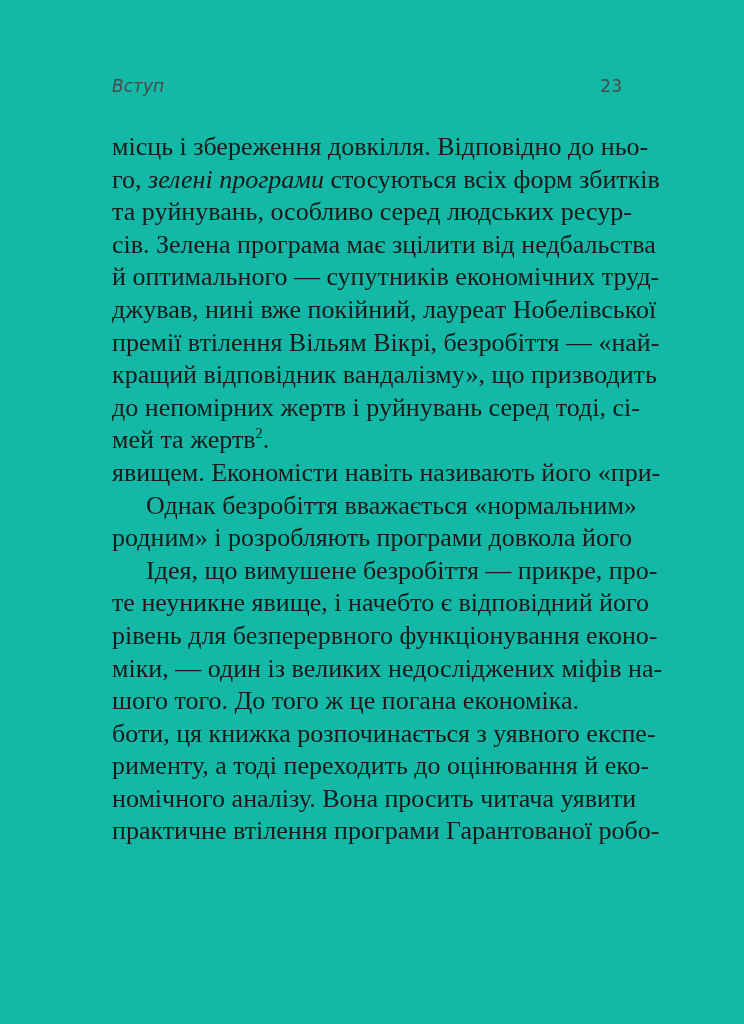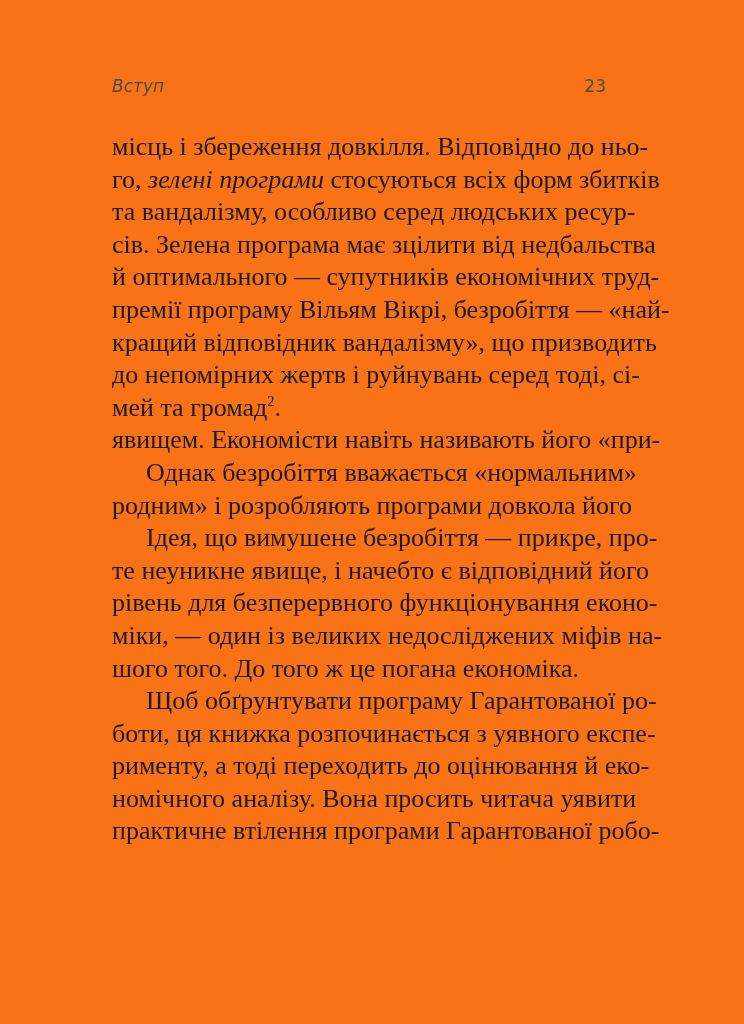--- a/index.html
+++ b/index.html
@@ -11,41 +11,41 @@
       width: 744px;
       height: 1024px;
       position: relative;
       overflow: hidden;
       color: #1a1a1a;
     }
     .page {
       position: absolute;
       left: 0; top: 0;
       width: 744px; height: 1024px;
-      background: #f97316;
+      background: #14b8a6;
     }
     .running-head {
       position: absolute;
       left: 112px;
       top: 76px;
       width: 510px;
       height: 24px;
       font-family: "DejaVu Sans", sans-serif;
       font-size: 17px;
       color: #4a4a4a;
     }
     .running-head .section {
       position: absolute;
       left: 0;
       top: 0;
       font-style: italic;
     }
     .running-head .page-num {
       position: absolute;
-      right: 16px;
+      right: 0;
       top: 0;
     }
     .body-text {
       position: absolute;
       left: 112px;
       top: 131px;
       width: 512px;
       font-family: "Liberation Serif", serif;
       font-size: 26px;
       line-height: 32.6px;
@@ -79,41 +79,41 @@
 <div class="page">
   <div class="running-head">
     <span class="section">Вступ</span>
     <span class="page-num">23</span>
   </div>
 
   <div class="body-text" id="body-text">
       <div>
         <span class="line"><span>місць і збереження довкілля. Відповідно до ньо-</span></span>
         <span class="line"><span>го, </span><em>зелені програми</em><span> стосуються всіх форм збитків</span></span>
-        <span class="line"><span>та вандалізму, особливо серед людських ресур-</span></span>
+        <span class="line"><span>та руйнувань, особливо серед людських ресур-</span></span>
         <span class="line"><span>сів. Зелена програма має зцілити від недбальства</span></span>
         <span class="line"><span>й оптимального — супутників економічних труд-</span></span>
-        <span class="line"><span>премії програму Вільям Вікрі, безробіття — «най-</span></span>
+        <span class="line"><span>джував, нині вже покійний, лауреат Нобелівської</span></span>
+        <span class="line"><span>премії втілення Вільям Вікрі, безробіття — «най-</span></span>
         <span class="line"><span>кращий відповідник вандалізму», що призводить</span></span>
         <span class="line"><span>до непомірних жертв і руйнувань серед тоді, сі-</span></span>
-        <span class="line last"><span>мей та громад</span><sup>2</sup><span>.</span></span>
+        <span class="line last"><span>мей та жертв</span><sup>2</sup><span>.</span></span>
       </div>
       <div>
         <span class="line"><span>явищем. Економісти навіть називають його «при-</span></span>
         <span class="line indent"><span>Однак безробіття вважається «нормальним»</span></span>
         <span class="line"><span>родним» і розробляють програми довкола його</span></span>
       </div>
       <div>
         <span class="line indent"><span>Ідея, що вимушене безробіття — прикре, про-</span></span>
         <span class="line"><span>те неуникне явище, і начебто є відповідний його</span></span>
         <span class="line"><span>рівень для безперервного функціонування еконо-</span></span>
         <span class="line"><span>міки, — один із великих недосліджених міфів на-</span></span>
         <span class="line last"><span>шого того. До того ж це погана економіка.</span></span>
       </div>
       <div>
-        <span class="line indent"><span>Щоб обґрунтувати програму Гарантованої ро-</span></span>
         <span class="line"><span>боти, ця книжка розпочинається з уявного експе-</span></span>
         <span class="line"><span>рименту, а тоді переходить до оцінювання й еко-</span></span>
         <span class="line"><span>номічного аналізу. Вона просить читача уявити</span></span>
         <span class="line"><span>практичне втілення програми Гарантованої робо-</span></span>
       </div>
     </div>
 </div>
 
 </body></html>

